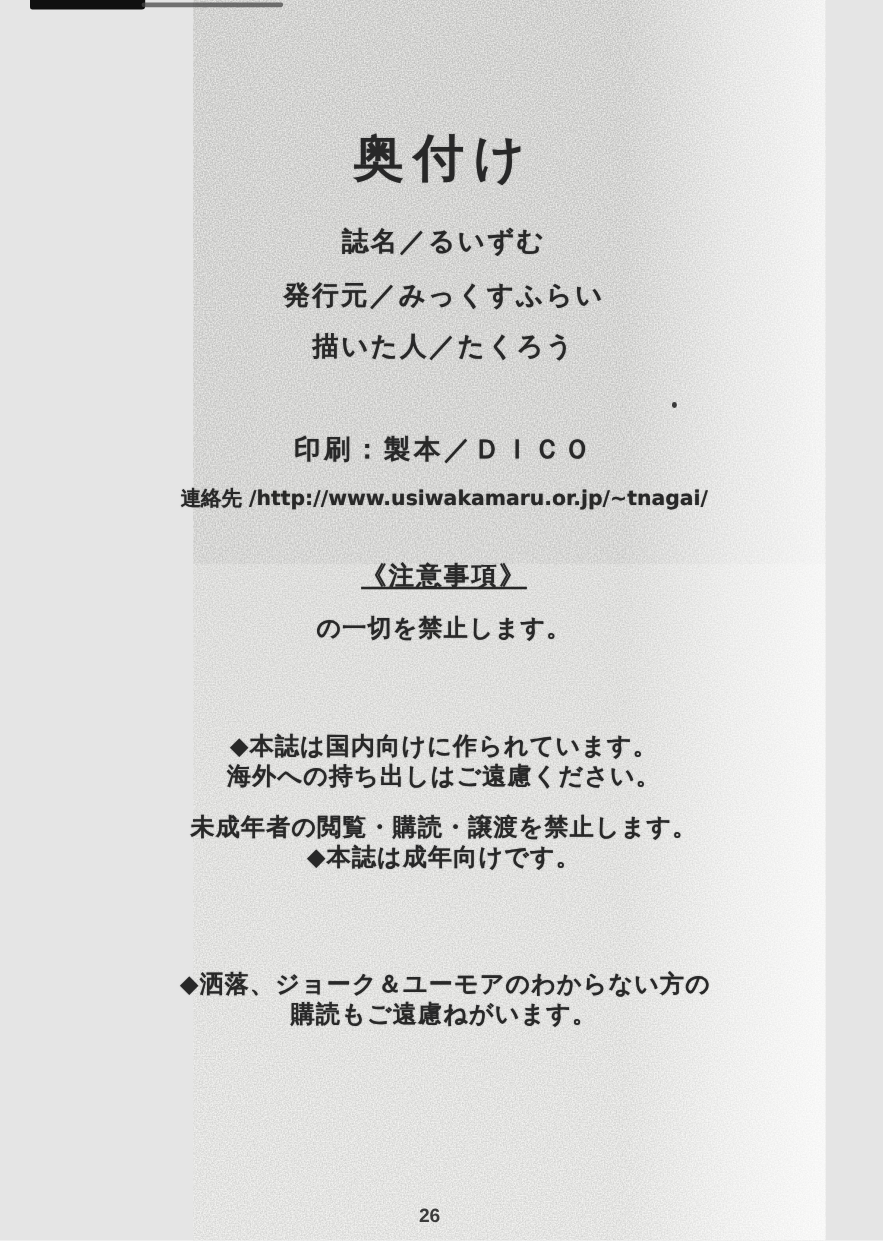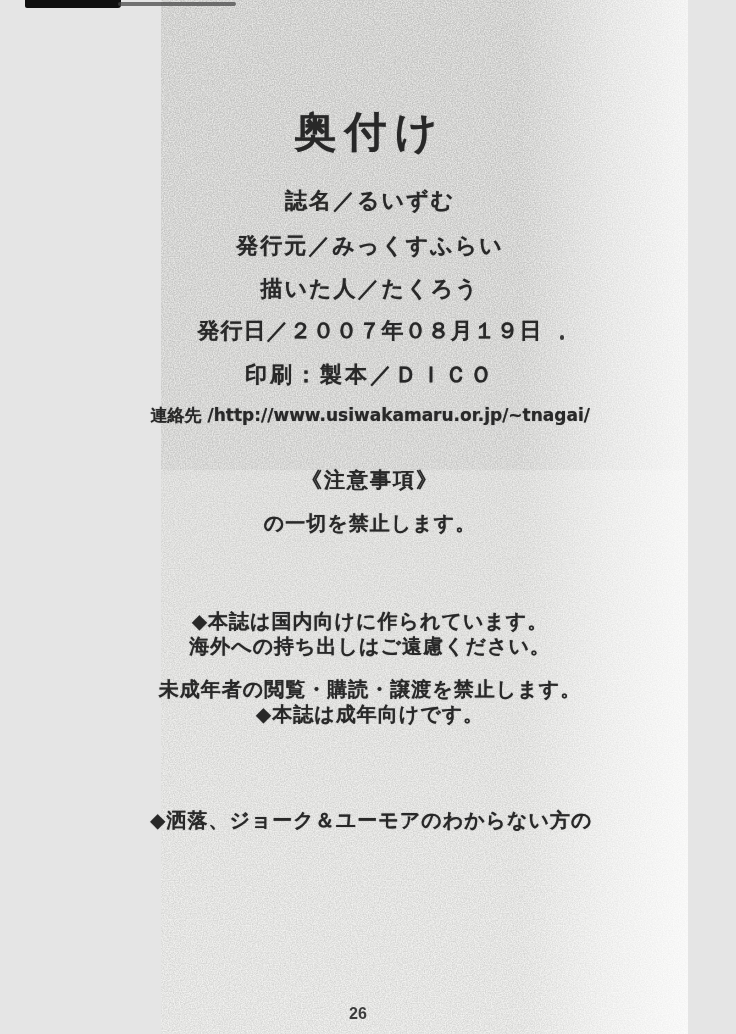--- a/index.html
+++ b/index.html
@@ -31,21 +31,21 @@
   }
   .text-layer > div{position:absolute;left:0;right:0;}
   .t-title{top:104px;font-size:42px;letter-spacing:8px;}
   .t-info{font-size:22px;letter-spacing:2px;}
   .t-info0{top:186px}
   .t-info1{top:231px}
   .t-info2{top:274px}
   .t-info3{top:316px;letter-spacing:1px;}
   .t-info4{top:360px;letter-spacing:3px;}
   .t-url{top:404px;font-size:17px;letter-spacing:0;white-space:nowrap;text-align:right;}
-  .t-nhead{top:466px;font-size:21px;letter-spacing:2px;}
+  .t-nhead{top:466px;font-size:21px;letter-spacing:2px;text-decoration:underline;}
   .t-notice{font-size:20px;line-height:25px;letter-spacing:1px;}
   .t-n0{top:511px}
   .t-n1{top:609px}
   .t-n2{top:677px}
   .t-n3{top:743px}
   .t-n4{top:808px}
   .t-notice p{margin:0;white-space:nowrap;}
   .page-num{
     position:absolute;left:340px;top:1005px;width:36px;text-align:center;
     font-size:16px;font-weight:700;color:#3c3c3c;
@@ -75,21 +75,20 @@
   <div class="artifact-a"></div>
   <div class="artifact-b"></div>
   <div class="artifact-dot"></div>
 
   <div class="text-layer">
     <div class="t-title">奥付け</div>
 
     <div class="t-info t-info0">誌名／るいずむ</div>
     <div class="t-info t-info1">発行元／みっくすふらい</div>
     <div class="t-info t-info2">描いた人／たくろう</div>
-    <div class="t-info t-info3">発行日／２００７年０８月１９日</div>
     <div class="t-info t-info4">印刷：製本／ＤＩＣＯ</div>
     <div class="t-url">連絡先 /http://www.usiwakamaru.or.jp/~tnagai/</div>
 
     <div class="t-nhead">《注意事項》</div>
 
     <div class="t-notice t-n0">
       <p>の一切を禁止します。</p>
     </div>
 
     <div class="t-notice t-n1">
@@ -98,18 +97,19 @@
     </div>
 
     <div class="t-notice t-n2">
       <p>未成年者の閲覧・購読・譲渡を禁止します。</p>
       <p>◆本誌は成年向けです。</p>
     </div>
 
 
     <div class="t-notice t-n4">
       <p>◆洒落、ジョーク＆ユーモアのわからない方の</p>
+      <p>購読もご遠慮ねがいます。</p>
     </div>
   </div>
 
   <div class="page-num">26</div>
 
 </div>
 
 </body></html>

